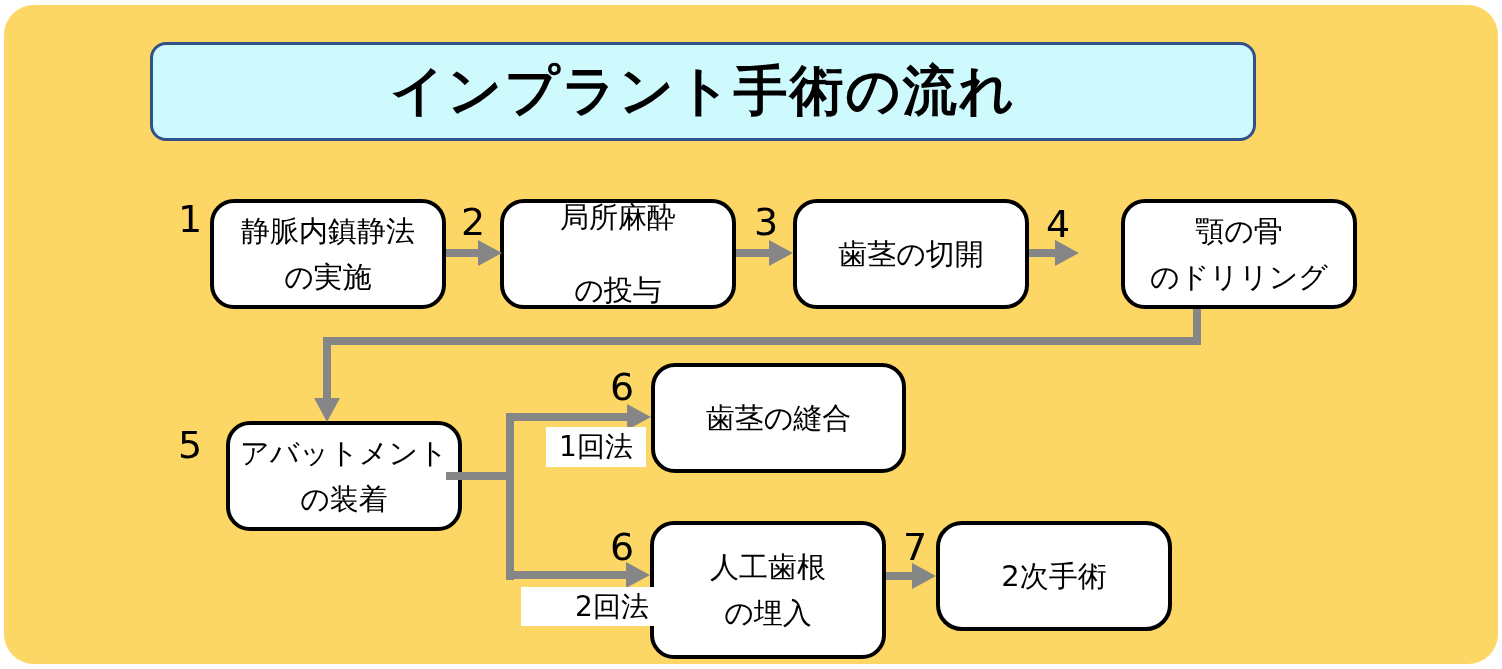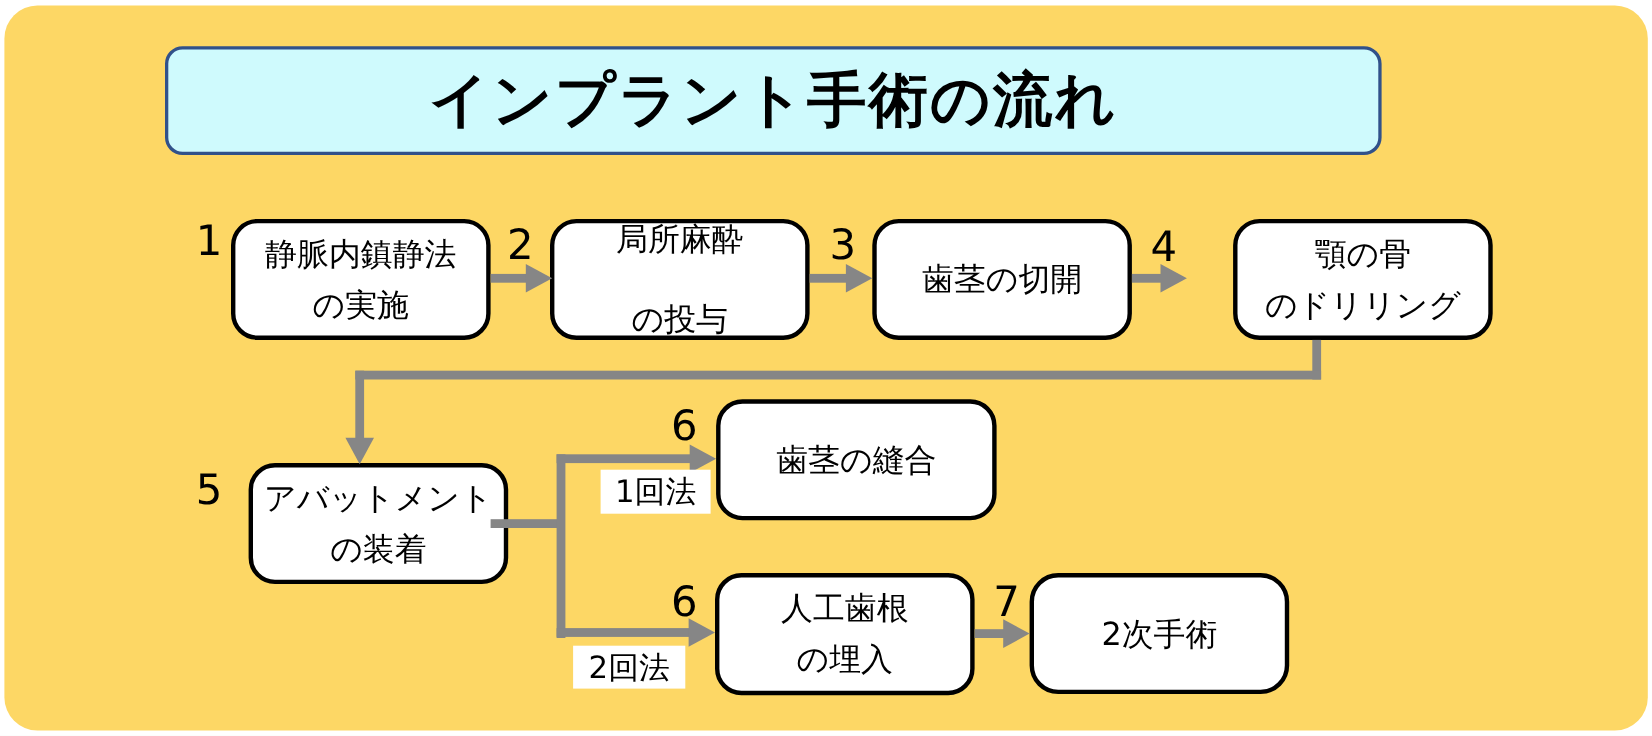--- a/index.html
+++ b/index.html
@@ -22,21 +22,21 @@
   .node{position:absolute;width:236px;height:110px;background:var(--box-fill);
     border:4px solid var(--box-border);border-radius:24px;box-sizing:border-box;
     display:flex;flex-direction:column;align-items:center;justify-content:center;gap:17px;}
   .node .line{font-size:29px;font-weight:500;color:var(--text);line-height:1;white-space:nowrap;}
   .n-b1{left:210px;top:199px;}
   .n-b2{left:500px;top:199px;justify-content:space-between;}
   .n-b3{left:793px;top:199px;}
   .n-b4{left:1079px;top:199px;margin-left:42px;}
   .n-b5{left:226px;top:421px;}
   .n-b6a{left:651px;top:363px;width:255px;}
-  .n-b6b{left:650px;top:521px;height:111px;}
+  .n-b6b{left:650px;top:521px;height:138px;}
   .n-b7{left:936px;top:521px;border-radius:26px;}
 
   
   .num{position:absolute;font-size:38px;font-weight:500;color:var(--text);line-height:1;}
   .num-1{left:178px;top:200px;}
   .num-2{left:461px;top:203px;}
   .num-3{left:754px;top:203px;}
   .num-4{left:1046px;top:205px;}
   .num-5{left:178px;top:426px;}
   .num-6a{left:610px;top:368px;}
@@ -62,21 +62,21 @@
 
   .b5out{left:446px;top:472px;width:64px;height:8px;}
   .vbranch{left:506px;top:413px;width:8px;height:167px;}
   .t1shaft{left:506px;top:413px;width:122px;height:8px;} .t1head{left:627px;top:404px;}
   .t2shaft{left:506px;top:571px;width:121px;height:8px;} .t2head{left:626px;top:562px;}
 
   
   .tag{position:absolute;background:var(--label-bg);display:flex;align-items:center;justify-content:center;
     font-size:28px;color:var(--text);line-height:1;}
   .tag-1{left:546px;top:427px;width:100px;height:40px;}
-  .tag-2{left:521px;top:587px;width:102px;height:39px;}
+  .tag-2{left:521px;top:587px;width:102px;height:39px;padding-left:40px;}
 </style>
 </head>
 <body>
 
 <div class="stage">
   <div class="board"></div>
 
   <div class="title-box">
     <h1 class="title-text">インプラント手術の流れ</h1>
   </div>

